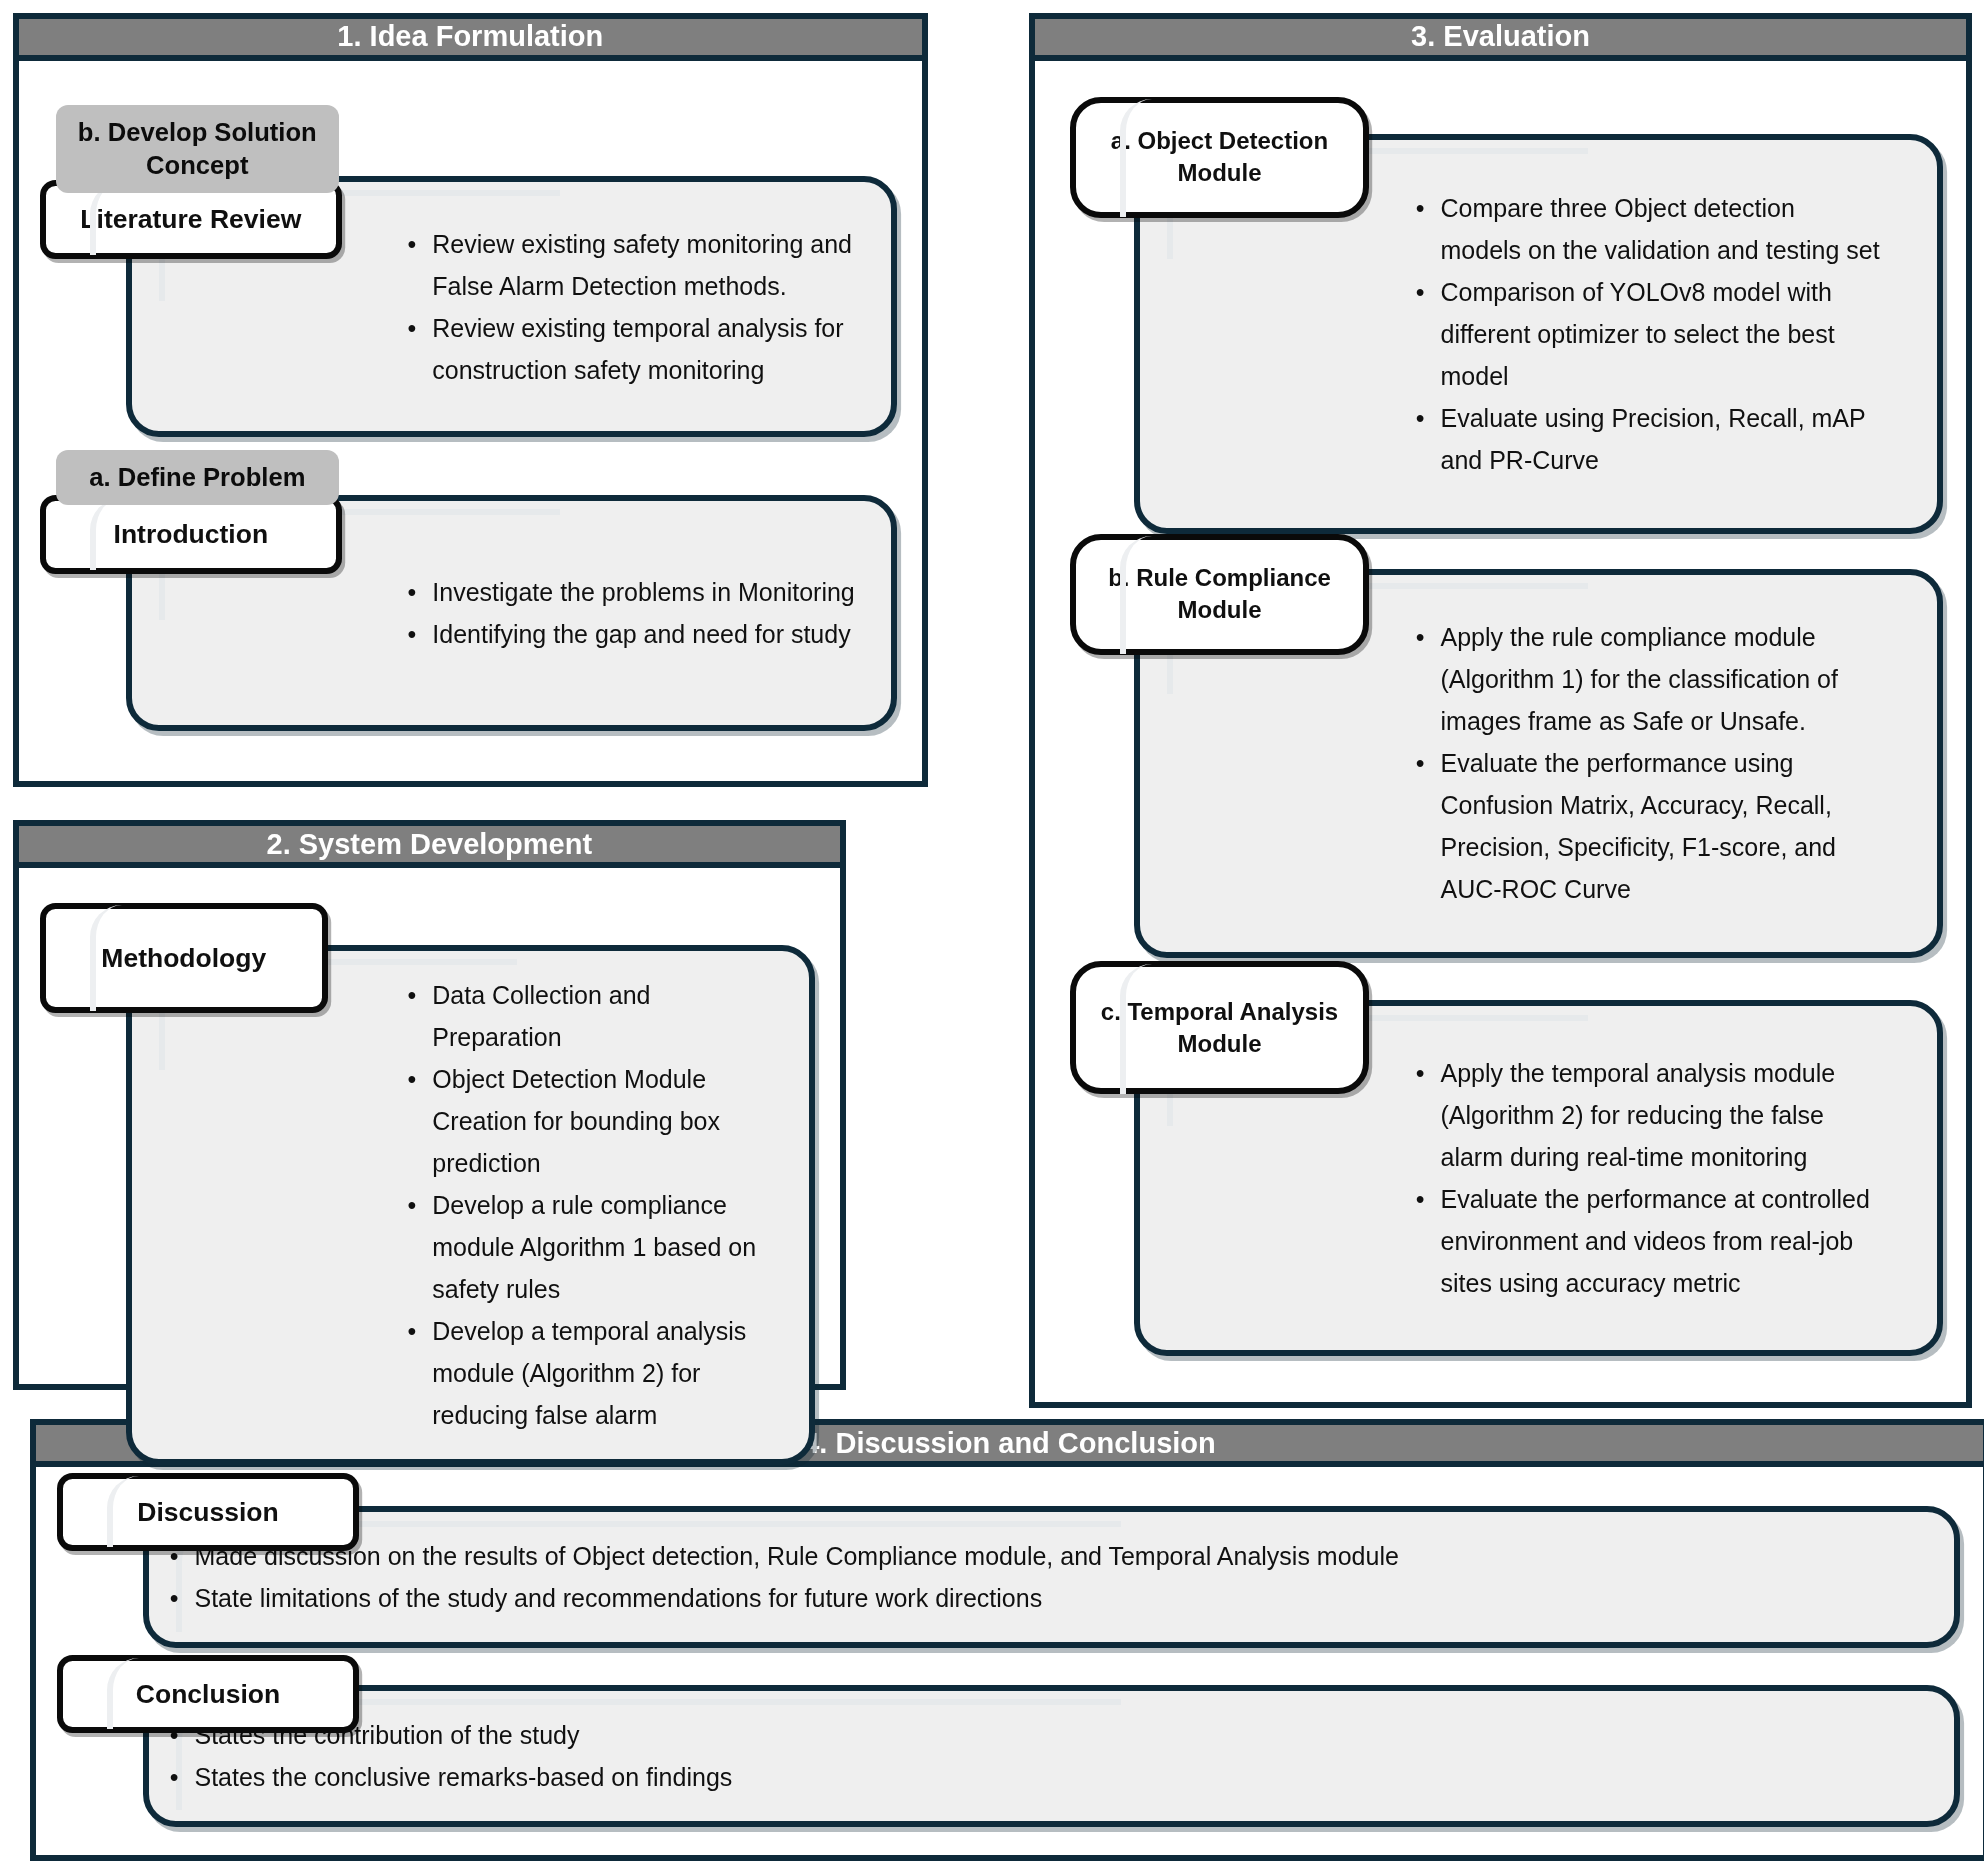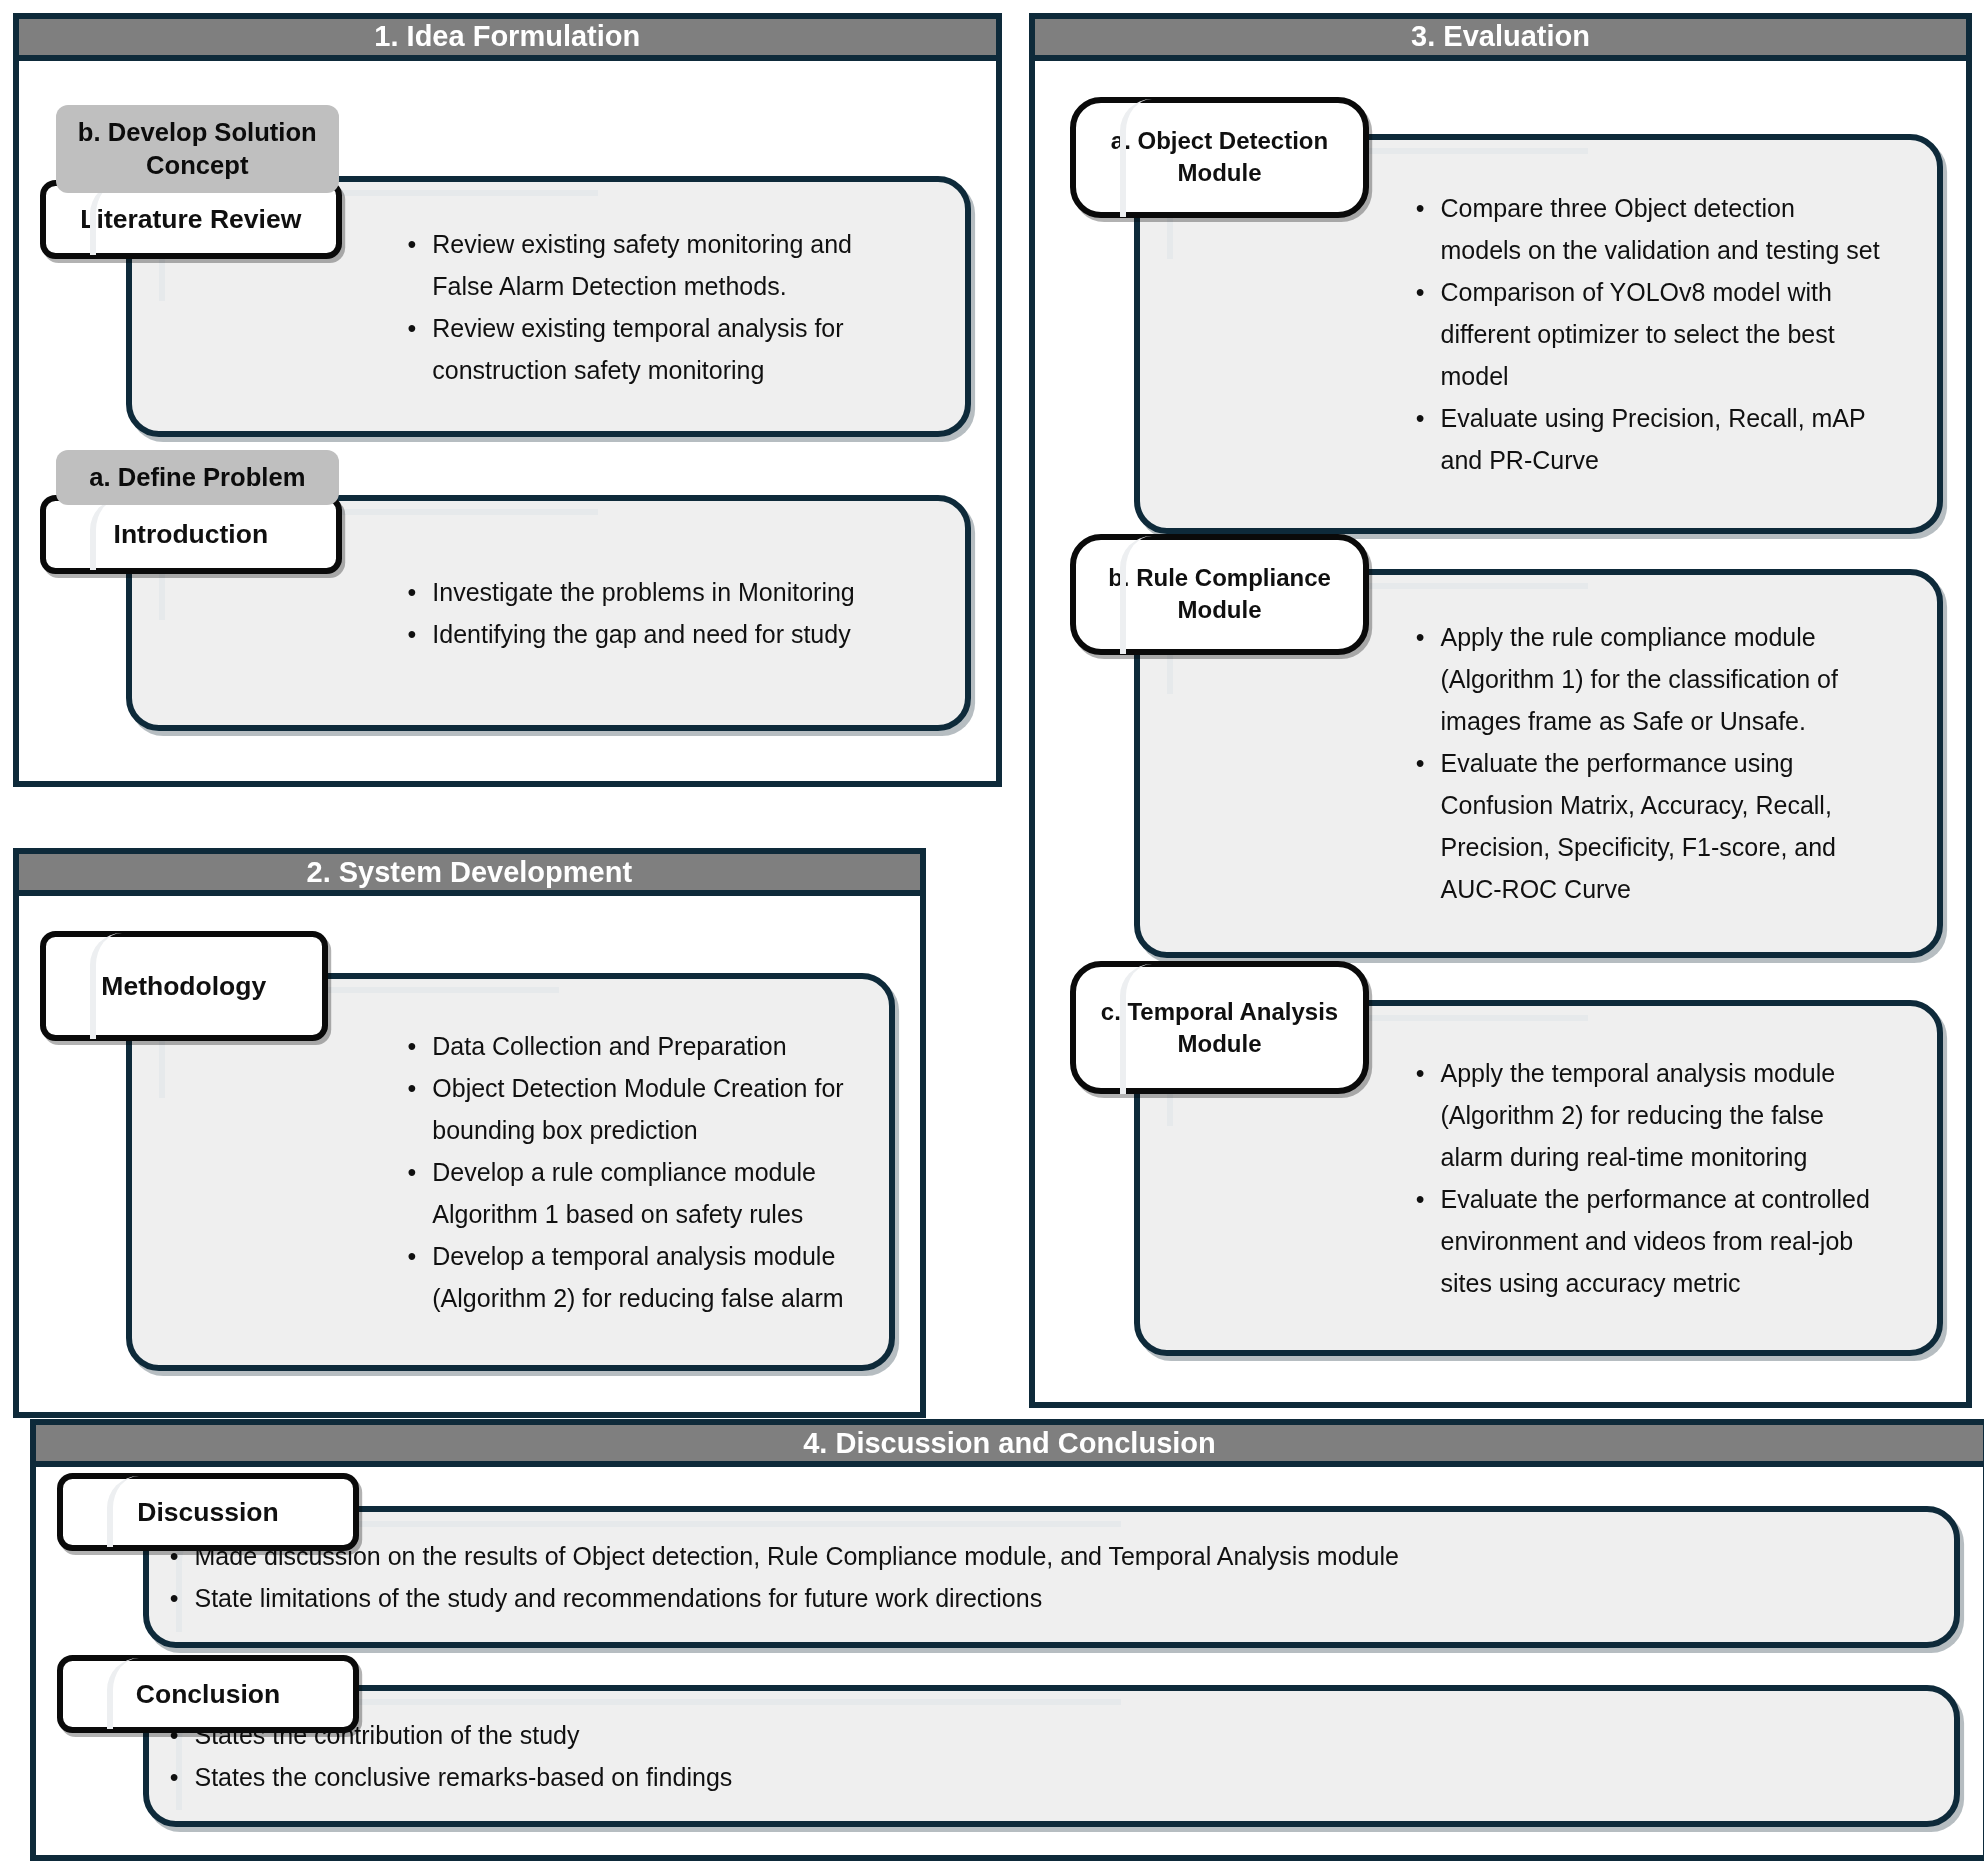--- a/index.html
+++ b/index.html
@@ -13,22 +13,22 @@
   *{box-sizing:border-box;margin:0;padding:0;}
   body{
     background:#ffffff;
     font-family:"Liberation Sans","DejaVu Sans",sans-serif;
     color:var(--ink);
   }
   #canvas{position:relative;width:1985px;height:1873px;background:#fff;overflow:hidden;}
 
   
   .section{position:absolute;border:6.4px solid var(--navy);background:#fff;}
-  #sec1{left:12.8px;top:12.8px;width:989px;height:774px;}
-  #sec2{left:12.8px;top:848px;width:913px;height:570px;}
+  #sec1{left:12.8px;top:12.8px;width:915px;height:774px;}
+  #sec2{left:12.8px;top:820px;width:833px;height:570px;}
   #sec3{left:1029px;top:12.8px;width:943px;height:1395px;}
   #sec4{left:30px;top:1419px;width:1959px;height:442px;}
 
   .sec-header{
     height:42px;background:var(--hdr-gray);border-bottom:6.4px solid var(--navy);
     display:flex;align-items:center;justify-content:center;
     color:#fff;font-weight:bold;font-size:29px;letter-spacing:0;
   }
   .sec-body{position:relative;width:100%;}
 

